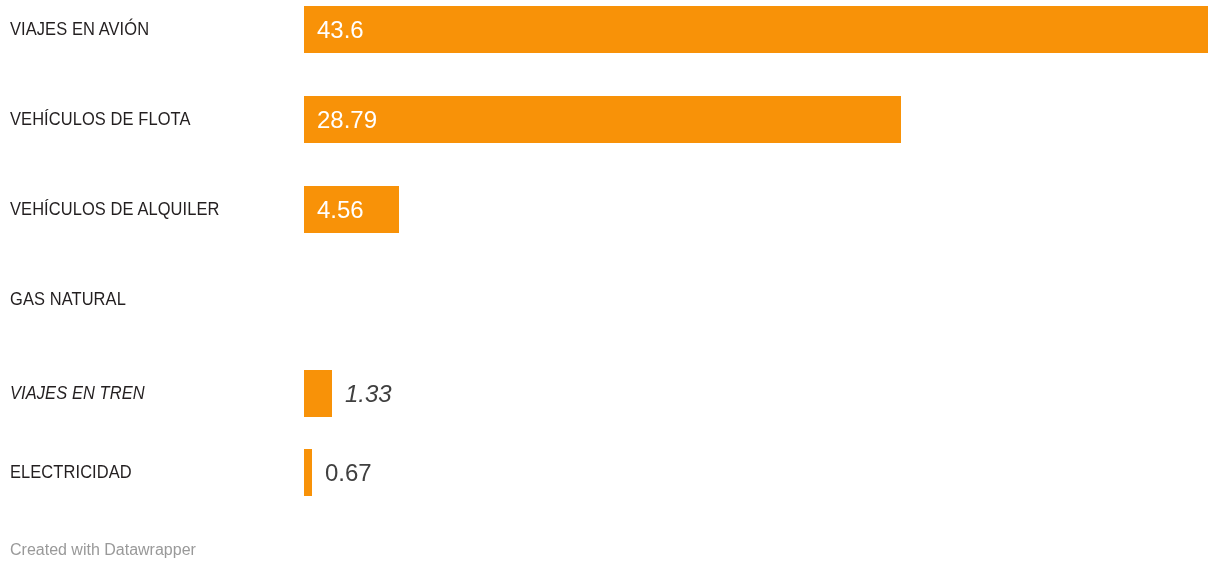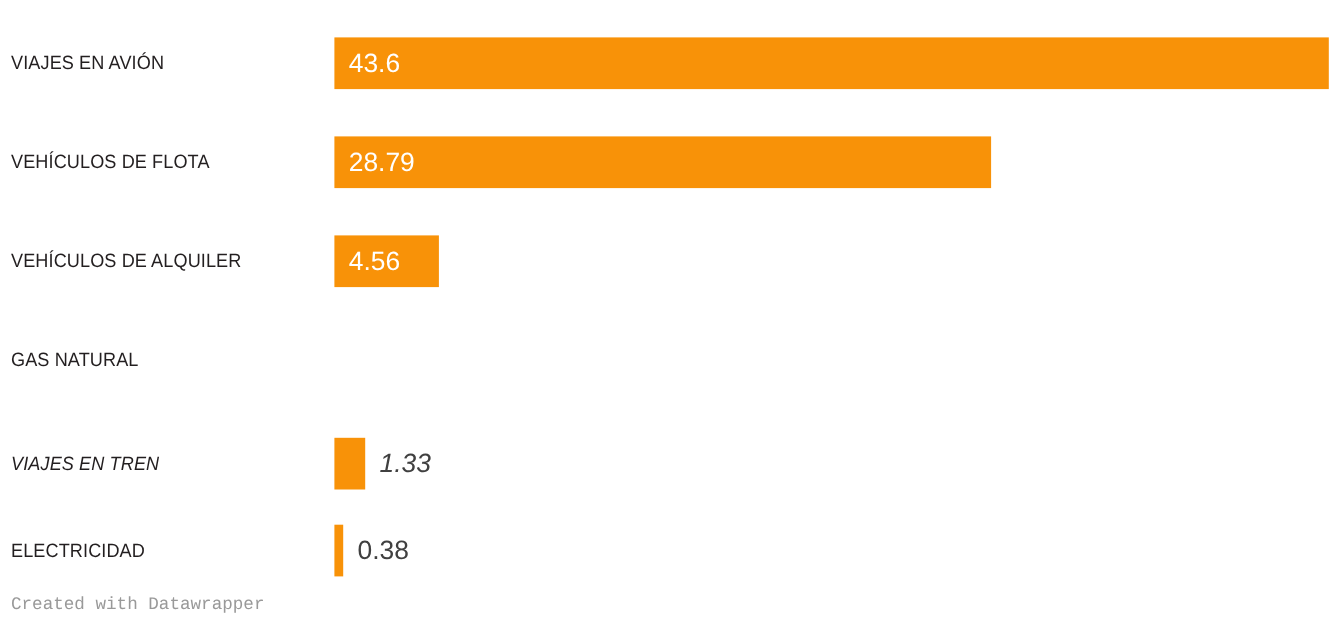--- a/index.html
+++ b/index.html
@@ -22,21 +22,20 @@
     top: 0;
     width: 1220px;
     height: 576px;
   }
 
   .bar-row {
     position: absolute;
     left: 0;
     width: 1220px;
     height: 47px;
-    margin-top: 28px;
   }
 
   .row-label {
     position: absolute;
     left: 10px;
     top: 0;
     height: 47px;
     line-height: 47px;
     font-size: 17.5px;
     letter-spacing: 0.1px;
@@ -80,21 +79,21 @@
   }
 
   .chart-footer {
     position: absolute;
     left: 10px;
     top: 540px;
     font-size: 16px;
     color: #999999;
     line-height: 20px;
     white-space: nowrap;
-    font-family: Liberation Mono, monospace;
+    font-family: Liberation Sans, sans-serif;
   }
 </style>
 </head>
 <body>
 
 <div id="chart-root">
   <div id="bars">
       <div class="bar-row" style="top: 6px;">
         <div class="row-label">VIAJES EN AVIÓN</div>
         <div class="bar-track" style="width: 904px;">
@@ -123,19 +122,19 @@
         <div class="row-label">VIAJES EN TREN</div>
         <div class="bar-track" style="width: 28px;">
           <div class="bar-fill" style="width: 28px; background: rgb(248, 146, 8);"></div>
           <div class="bar-value outside" style="left: 41px;">1.33</div>
         </div>
       </div>
       <div class="bar-row" style="top: 449px; text-align: center;">
         <div class="row-label">ELECTRICIDAD</div>
         <div class="bar-track" style="width: 8px;">
           <div class="bar-fill" style="width: 8px; background: rgb(248, 146, 8);"></div>
-          <div class="bar-value outside" style="left: 21px;">0.38</div>
+          <div class="bar-value outside" style="left: 21px;">0.67</div>
         </div>
       </div>
     </div>
 
   <div class="chart-footer">Created with Datawrapper</div>
 </div>
 
 </body></html>

